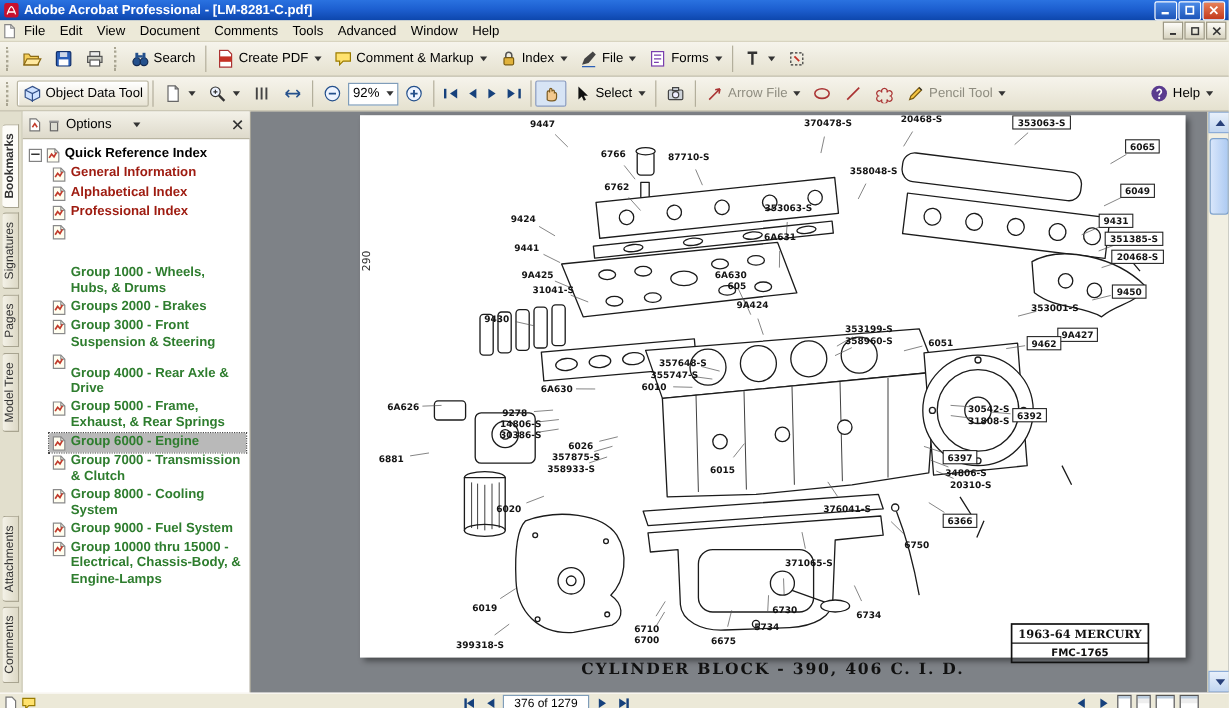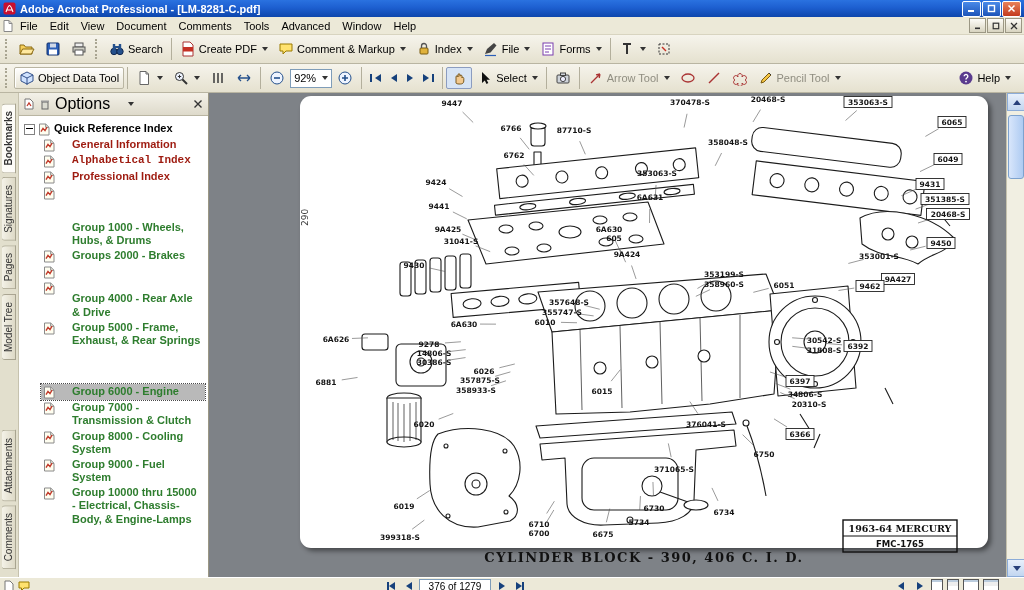--- a/index.html
+++ b/index.html
@@ -28,33 +28,33 @@
   .zoombox{background:#fff;border:1px solid #7f9db9;height:17px;display:flex;align-items:center;padding:0 3px;gap:4px;font-size:11px;}
   .helpgrp{margin-left:auto;margin-right:6px;}
   
   .content{display:flex;height:484px;}
   .tabstrip{width:18px;background:#e2dfcd;border-right:1px solid #c6c2ae;display:flex;flex-direction:column;align-items:center;padding-top:10px;}
   .vtab{writing-mode:vertical-rl;transform:rotate(180deg);font-size:10px;color:#333;background:linear-gradient(to left,#f4f2e8,#ddd9c6);border:1px solid #a8a490;border-right:none;border-radius:0 3px 3px 0;padding:7px 1px;margin-bottom:4px;cursor:default;}
   .vtab.active{background:#fdfcf8;font-weight:bold;}
   .vtab.gap{margin-top:66px;}
   .panel{width:189px;background:#fff;border-right:1px solid #9b9784;display:flex;flex-direction:column;}
   .panel-header{height:22px;background:linear-gradient(#f3f1e8,#dedacb);border-bottom:1px solid #b9b5a2;display:flex;align-items:center;padding:0 4px;gap:4px;}
-  .ph-label{display:flex;align-items:center;gap:16px;font-size:16px;}
+  .ph-label{display:flex;align-items:center;gap:16px;font-size:11px;}
   .ph-spacer{flex:1;}
   .tree{padding:5px 3px 5px 5px;overflow:hidden;flex:1;}
   .bmroot{display:flex;align-items:flex-start;gap:3px;font-weight:bold;color:#000;padding:1px 0;}
   .exp{width:9px;height:9px;border:1px solid #828282;background:#fff;position:relative;margin-top:2px;flex:none;}
   .exp::after{content:"";position:absolute;left:1px;right:1px;top:3px;height:1px;background:#000;}
-  .bm{display:flex;align-items:flex-start;gap:16px;margin-left:17px;padding:1px 2px;font-weight:bold;cursor:default;}
+  .bm{display:flex;align-items:flex-start;gap:3px;margin-left:17px;padding:1px 2px;font-weight:bold;cursor:default;}
   .bm svg{flex:none;margin-top:1px;}
   .bmroot svg{flex:none;margin-top:1px;}
   .bmlbl{font-size:11px;line-height:1.2;}
-  .bm.sel{background:#b9b9b9;outline:1px dotted #4a4a4a;margin-top:36px;}
+  .bm.sel{background:#b9b9b9;outline:1px dotted #4a4a4a;}
   .docarea{flex:1;background:#7e8287;position:relative;overflow:hidden;}
-  .page{position:absolute;left:91px;top:3px;width:688px;height:452px;background:#fff;box-shadow:3px 3px 5px rgba(0,0,0,.45);border-radius:11px;}
+  .page{position:absolute;left:91px;top:3px;width:688px;height:452px;background:#fff;box-shadow:3px 3px 5px rgba(0,0,0,.45);}
   .vscroll{position:absolute;right:0;top:0;bottom:0;width:17px;background:#f1efe2;border-left:1px solid #c6c2ae;}
   .sbtn{position:absolute;left:0;width:17px;height:16px;background:linear-gradient(#e8f0fb,#c2d6f0);border:1px solid #8cacd8;display:flex;align-items:center;justify-content:center;}
   .sbtn.up{top:0;}
   .sbtn.down{bottom:0;}
   .tri-up{width:0;height:0;border-left:4px solid transparent;border-right:4px solid transparent;border-bottom:5px solid #28407a;}
   .tri-down{width:0;height:0;border-left:4px solid transparent;border-right:4px solid transparent;border-top:5px solid #28407a;}
   .thumb{position:absolute;left:1px;width:14px;top:22px;height:62px;background:linear-gradient(to right,#d8e6fb,#aecbf2);border:1px solid #7da2ce;border-radius:3px;}
   
   .statusbar{height:16px;background:#ece9d8;border-top:1px solid #fff;display:flex;align-items:center;padding:0 3px;gap:3px;font-size:10px;}
   .nav{display:flex;align-items:center;gap:3px;margin-left:350px;}
@@ -310,21 +310,21 @@
         <rect x="2" y="5" width="12" height="8" rx="1" fill="#cfd4da" stroke="#444"></rect>
         <circle cx="8" cy="9" r="2.6" fill="#eef" stroke="#444"></circle>
         <rect x="5.5" y="3" width="5" height="2.5" fill="#cfd4da" stroke="#444"></rect>
       </svg>
     </span>
   <span class="sep"></span>
   <span class="tbtn disabled">
     <svg class="ic16" viewBox="0 0 16 16">
         <path d="M3 13L12 4M12 4l-4 .8M12 4l-.8 4" fill="none" stroke="#a33" stroke-width="1.3"></path>
       </svg>
-    <span>Arrow Tool</span>
+    <span>Arrow File</span>
       <span class="dd"></span>
   </span>
   <span class="tbtn">
       <svg class="ic16" viewBox="0 0 16 16">
         <ellipse cx="8" cy="8" rx="6" ry="4" fill="none" stroke="#a33" stroke-width="1.3"></ellipse>
       </svg>
     </span>
   <span class="tbtn">
       <svg class="ic16" viewBox="0 0 16 16">
         <path d="M3 13L13 3" stroke="#a33" stroke-width="1.4"></path>
@@ -402,21 +402,21 @@
               <path d="M3 8.6L5 5.4l2 2.2 2-3.4" fill="none" stroke="#c23a2b" stroke-width="1.4"></path>
             </svg>
             <span class="bmlbl" style="color: rgb(158, 27, 16);">General Information</span>
           </div>
           <div class="bm">
             <svg width="13" height="13" viewBox="0 0 13 13">
               <path d="M1.5 1h6.2l3.3 3.3V12H1.5z" fill="#fffef0" stroke="#8a8a8a"></path>
               <path d="M7.7 1v3.3H11" fill="none" stroke="#8a8a8a"></path>
               <path d="M3 8.6L5 5.4l2 2.2 2-3.4" fill="none" stroke="#c23a2b" stroke-width="1.4"></path>
             </svg>
-            <span class="bmlbl" style="color: rgb(158, 27, 16); font-family: Liberation Mono, monospace;">Alphabetical Index</span>
+            <span class="bmlbl" style="color: rgb(158, 27, 16);">Alphabetical Index</span>
           </div>
           <div class="bm">
             <svg width="13" height="13" viewBox="0 0 13 13">
               <path d="M1.5 1h6.2l3.3 3.3V12H1.5z" fill="#fffef0" stroke="#8a8a8a"></path>
               <path d="M7.7 1v3.3H11" fill="none" stroke="#8a8a8a"></path>
               <path d="M3 8.6L5 5.4l2 2.2 2-3.4" fill="none" stroke="#c23a2b" stroke-width="1.4"></path>
             </svg>
             <span class="bmlbl" style="color: rgb(158, 27, 16);">Professional Index</span>
           </div>
           <div class="bm">
@@ -434,20 +434,21 @@
               <path d="M3 8.6L5 5.4l2 2.2 2-3.4" fill="none" stroke="#c23a2b" stroke-width="1.4"></path>
             </svg>
             <span class="bmlbl" style="color: rgb(46, 125, 46);">Groups 2000 - Brakes</span>
           </div>
           <div class="bm">
             <svg width="13" height="13" viewBox="0 0 13 13">
               <path d="M1.5 1h6.2l3.3 3.3V12H1.5z" fill="#fffef0" stroke="#8a8a8a"></path>
               <path d="M7.7 1v3.3H11" fill="none" stroke="#8a8a8a"></path>
               <path d="M3 8.6L5 5.4l2 2.2 2-3.4" fill="none" stroke="#c23a2b" stroke-width="1.4"></path>
             </svg>
+            <span class="bmlbl" style="color: rgb(46, 125, 46);">Group 3000 - Front Suspension &amp; Steering</span>
           </div>
           <div class="bm">
             <svg width="13" height="13" viewBox="0 0 13 13">
               <path d="M1.5 1h6.2l3.3 3.3V12H1.5z" fill="#fffef0" stroke="#8a8a8a"></path>
               <path d="M7.7 1v3.3H11" fill="none" stroke="#8a8a8a"></path>
               <path d="M3 8.6L5 5.4l2 2.2 2-3.4" fill="none" stroke="#c23a2b" stroke-width="1.4"></path>
             </svg>
             <span class="bmlbl" style="color: rgb(46, 125, 46); margin-top: 11px;">Group 4000 - Rear Axle &amp; Drive</span>
           </div>
           <div class="bm">

